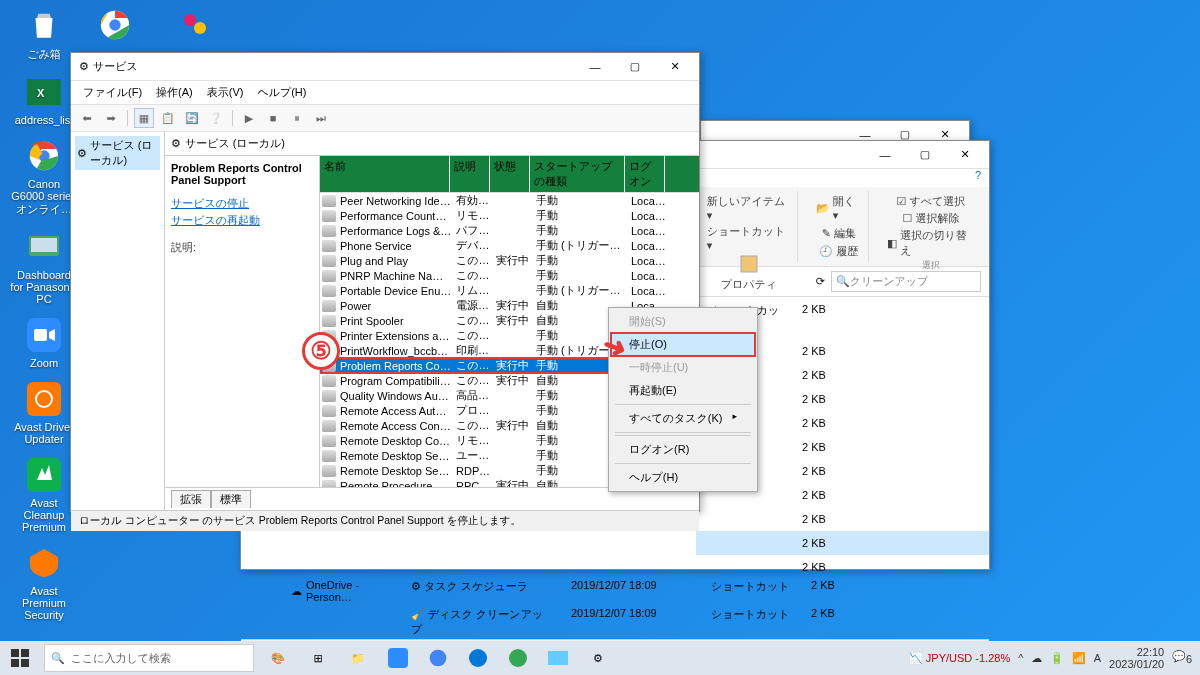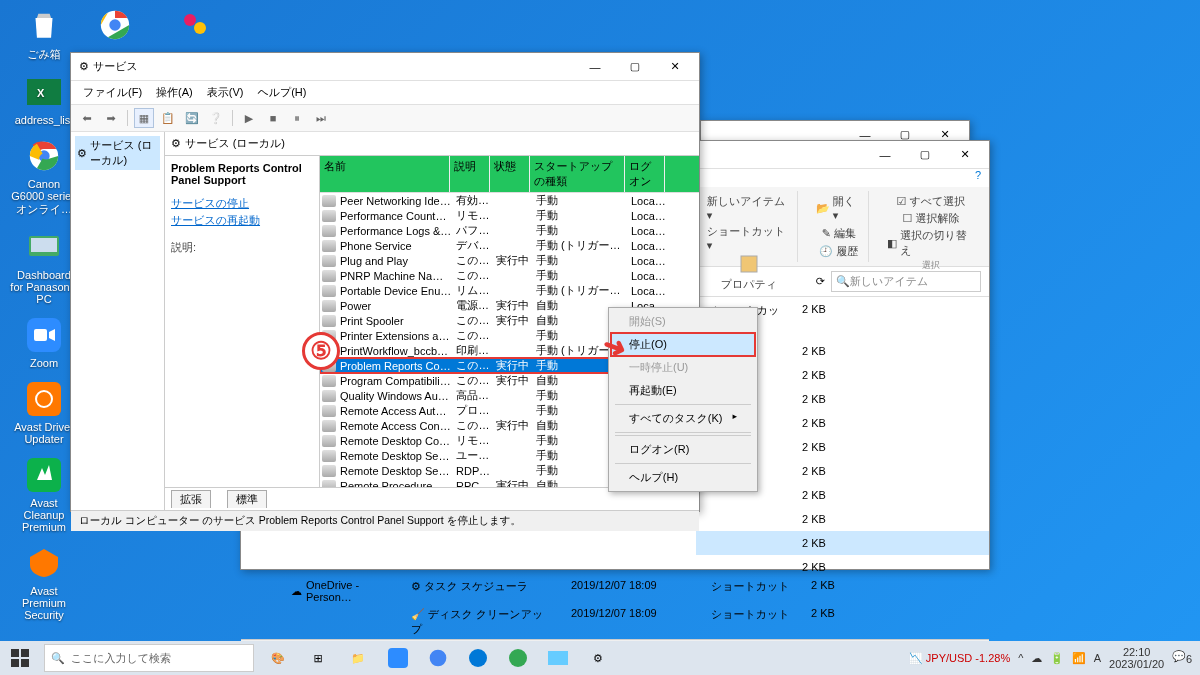--- a/index.html
+++ b/index.html
@@ -24,29 +24,29 @@
 .tree-item{padding:2px;display:flex;align-items:center;gap:3px}
 .tree-item.sel{background:#cce8ff}
 .pan{flex:1;display:flex;flex-direction:column}
 .pan-hd{padding:4px 6px;background:#fff;border-bottom:1px solid #ccc;display:flex;align-items:center;gap:4px}
 .pan-main{display:flex;flex:1;overflow:hidden}
 .pan-left{width:155px;border-right:1px solid #ccc;padding:6px;font-size:10.5px}
 .pan-left b{color:#000}
 .pan-left a{color:#0066cc;text-decoration:underline;display:block;margin-top:2px}
 .pan-left .desc{margin-top:12px;color:#444;font-size:10px;line-height:1.4}
 .list{flex:1;overflow:hidden;position:relative}
-.lhd{display:flex;background:#22c55e;border-bottom:1px solid #ddd;font-size:11px}
+.lhd{display:flex;background:#15803d;border-bottom:1px solid #ddd;font-size:11px}
 .lhd div{padding:3px 4px;border-right:1px solid #eee}
 .c1{width:130px}.c2{width:40px}.c3{width:40px}.c4{width:95px}.c5{width:40px}
 .rows{font-size:11px}
 .row{display:flex;height:15px;align-items:center;padding-left:2px}
 .row .gi{width:14px;height:12px;background:linear-gradient(#e0e0e0,#aaa);border-radius:2px;margin-right:2px;flex-shrink:0}
 .row.sel{background:#0078d7;color:#fff;outline:2px solid #e53935;outline-offset:-1px}
 .row div{overflow:hidden;white-space:nowrap;text-overflow:ellipsis;padding:0 2px}
-.tabs{display:flex;gap:16px;padding:2px 6px;border-top:1px solid #ccc;font-size:10px}
+.tabs{display:flex;gap:0;padding:2px 6px;border-top:1px solid #ccc;font-size:10px}
 .tabs span{padding:1px 8px;border:1px solid #aaa;border-bottom:none;background:#f4f4f4}
 .status{padding:3px 8px;border-top:1px solid #ccc;background:#f0f0f0;font-size:10.5px}
 .ctx{position:absolute;background:#f0f0f0;border:1px solid #aaa;box-shadow:2px 2px 6px rgba(0,0,0,.3);min-width:150px;padding:2px}
 .ctx .mi{padding:4px 18px;font-size:11px}
 .ctx .mi.dis{color:#999}
 .ctx .mi.hl{background:#cce8ff;outline:2px solid #e53935;outline-offset:-1px}
 .ctx .mi.sub::after{content:"▸";float:right;font-size:9px}
 .ctx hr{border:none;border-top:1px solid #ccc;margin:2px 4px}
 .expl{position:absolute}
 .expl .ribbon{height:80px;background:#f5f5f5;border-bottom:1px solid #ddd;display:flex;padding:4px 8px;gap:12px;font-size:10px;color:#444}
@@ -212,21 +212,21 @@
    <div class="rg" style="border:none">
     <div class="ri">☑ <span>すべて選択</span></div>
     <div class="ri">☐ <span>選択解除</span></div>
     <div class="ri">◧ <span>選択の切り替え</span></div>
     <div style="font-size:9px;color:#888">選択</div>
    </div>
   </div>
   <div style="display:flex;padding:4px 8px;gap:6px;border-bottom:1px solid #ddd;align-items:center">
    <div style="flex:1"></div>
    <div>⟳</div>
-   <div class="search" style="width:150px">🔍 <span style="color:#888">新しいアイテム</span></div>
+   <div class="search" style="width:150px">🔍 <span style="color:#888">クリーンアップ</span></div>
   </div>
   <div style="display:flex;height:280px">
    <div style="width:455px"></div>
    <div style="flex:1">
     <div id="expl-rows">
             <div class="expl-list">
               <div class="ec" style="width:90px">ショートカット</div>
               <div class="ec">2 KB</div>
             </div>
             <div class="expl-list">
@@ -577,17 +577,17 @@
         </div>
    <div class="ta">⚙</div>
   </div>
   <div class="tray">
    <span style="color:#c00">📉 <span>JPY/USD</span> <span>-1.28%</span></span>
    <span>^</span>
    <span>☁</span>
    <span>🔋</span>
    <span>📶</span>
    <span>A</span>
-   <span style="text-align:center;line-height:1.1"><span>22:10</span><br><span>2023/01/20</span></span>
+   <span style="text-align:right;line-height:1.1"><span>22:10</span><br><span>2023/01/20</span></span>
    <span>💬<sub>6</sub></span>
   </div>
  </div>
 </div>
 
 </body></html>

